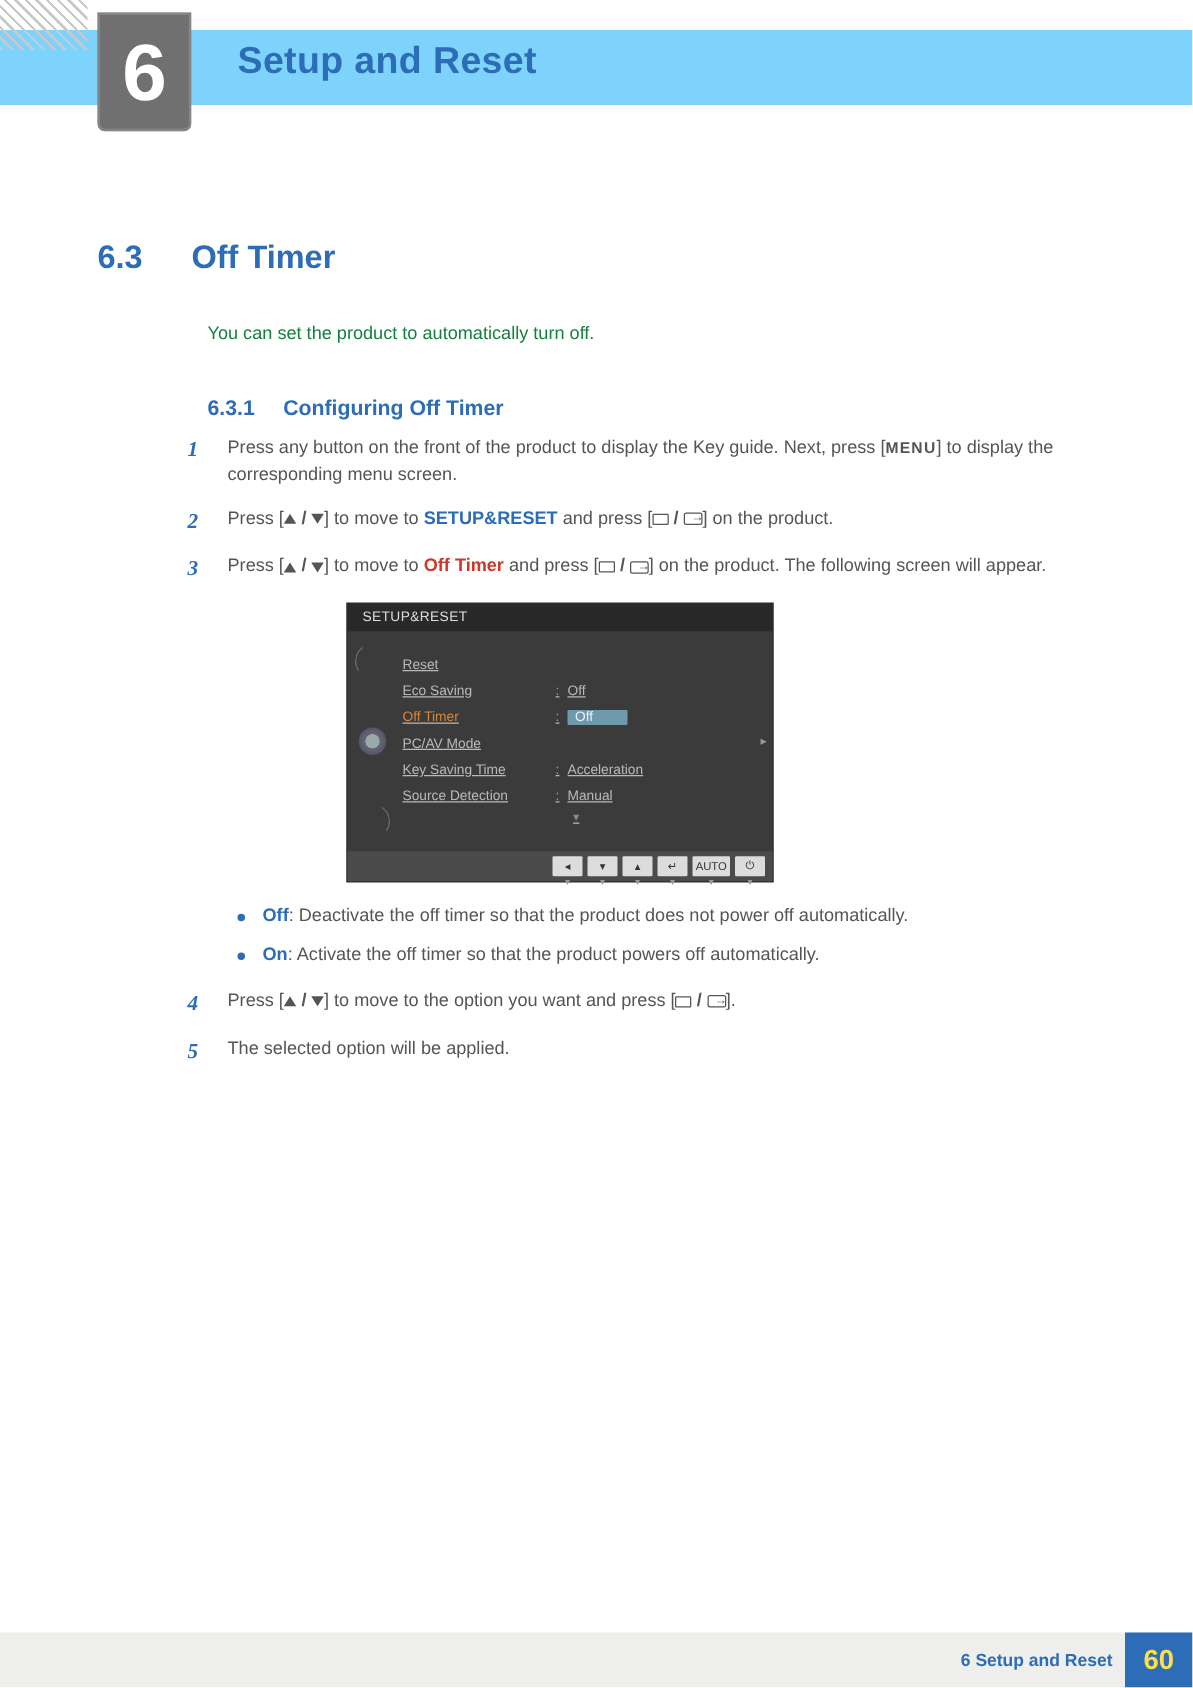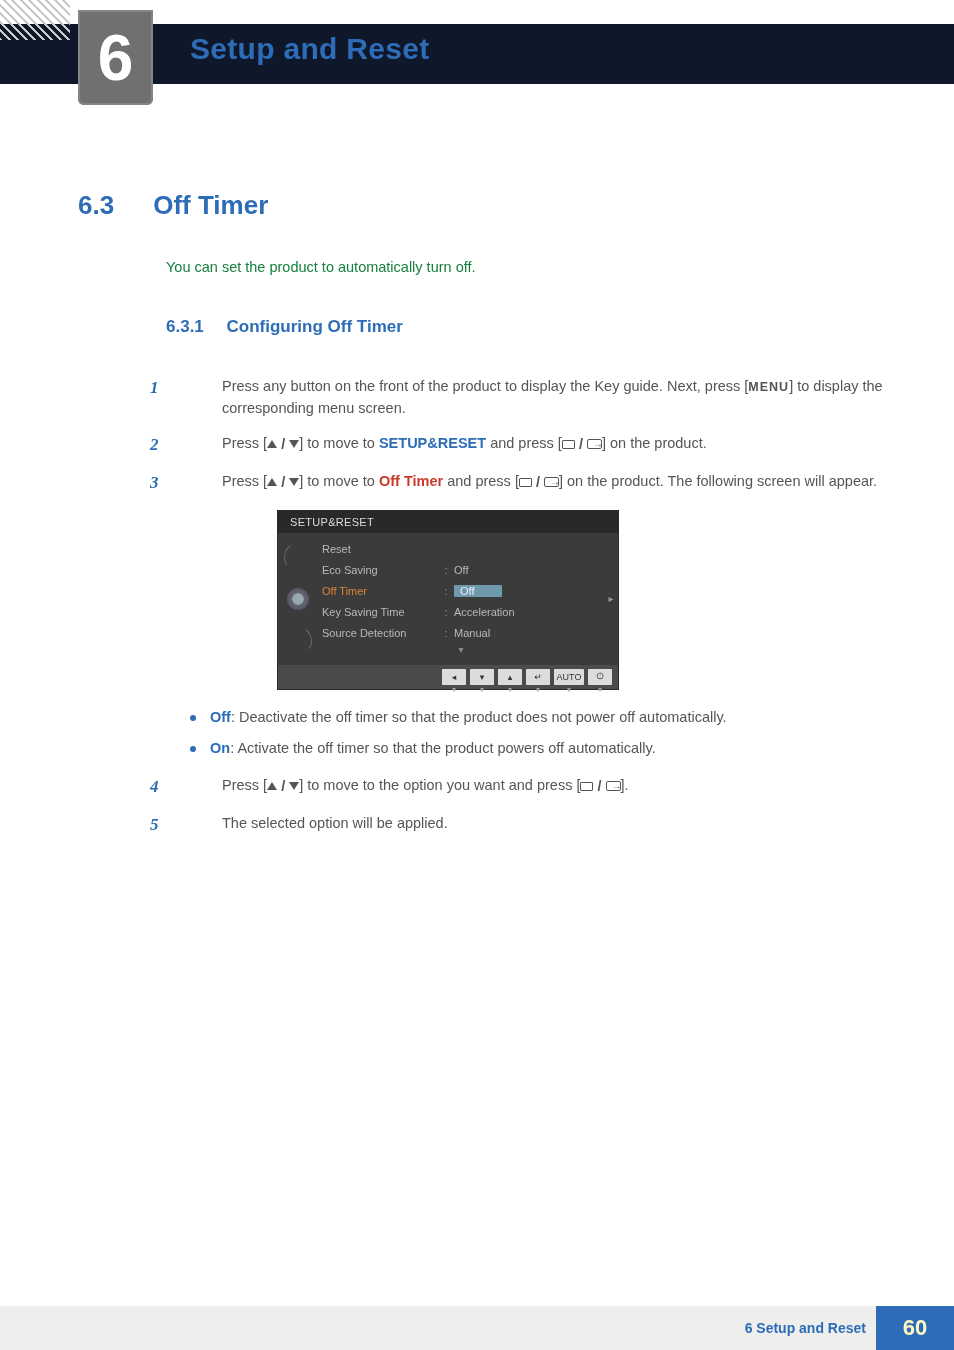--- a/index.html
+++ b/index.html
@@ -2,40 +2,40 @@
 <html><head>
 <meta charset="utf-8">
 <style>
   * { box-sizing: border-box; margin: 0; padding: 0; }
   body { width: 954px; height: 1350px; font-family: Arial, Helvetica, sans-serif; color: #555; position: relative; background: #fff; }
 
   .hatch { position: absolute; top: 0; left: 0; width: 70px; height: 40px; z-index: 5;
     background-image: repeating-linear-gradient(45deg, #c9c9c8 0 2px, transparent 2px 6px);
   }
 
-  .header-band { position: absolute; top: 24px; left: 0; right: 0; height: 60px; background: #0f172a; }
+  .header-band { position: absolute; top: 24px; left: 0; right: 0; height: 60px; background: #7dd3fc; }
   .chapter-title { position: absolute; left: 190px; top: 8px; font-size: 30px; font-weight: bold; color: #2d6cb6; letter-spacing: .3px; }
 
   .chapter-tab { position: absolute; top: 10px; left: 78px; width: 75px; height: 95px; background: #707070; border-bottom-left-radius: 6px; border-bottom-right-radius: 6px; display:flex; align-items:center; justify-content:center; box-shadow: inset 0 0 0 2px #858585; }
   .chapter-number { color: #fff; font-family: "Arial Black", Arial, sans-serif; font-size: 64px; font-weight: 900; line-height: 1; }
 
   .content { position: absolute; top: 190px; left: 78px; right: 70px; }
 
   .section-row { display:flex; gap: 39px; align-items:baseline; margin-bottom: 38px; }
   .section-num { color:#2d6cb6; font-size: 26px; font-weight: bold; }
   .section-title { color:#2d6cb6; font-size: 26px; font-weight: bold; }
 
   .intro { margin-left: 88px; font-size: 14.5px; color:#15803d; margin-bottom: 42px; }
 
-  .subsection { margin-left: 88px; color:#2d6cb6; font-size: 17px; font-weight: bold; margin-bottom: 38px; }
+  .subsection { margin-left: 88px; color:#2d6cb6; font-size: 17px; font-weight: bold; margin-bottom: 10px; }
   .subsection .num { margin-right: 18px; }
 
   .step { display:flex; margin-left: 72px; margin-bottom: 12px; font-size: 14.5px; color:#555; line-height: 1.55; }
   .step .sn { width: 32px; flex:none; font-style: italic; font-family: Georgia, 'Times New Roman', serif; font-size: 17px; color:#2d6cb6; font-weight: 600; }
-  .step .sb { flex:1;margin-left:40px; }
+  .step .sb { flex:1; }
 
   .kw-menu { font-family: "Arial Narrow", Arial, sans-serif; font-weight: bold; letter-spacing: 1px; font-size: 12.5px; }
   .kw-setup { color:#2d6cb6; font-weight: bold; }
   .kw-off { color:#c93a2a; font-weight: bold; }
   .kw-off2 { color:#2d6cb6; font-weight: bold; }
   .kw-on { color:#2d6cb6; font-weight: bold; }
 
   .nav-icons { display:inline-flex; align-items:center; gap:2px; vertical-align: middle; }
   .tri { display:inline-block; }
   .tri.up { border-left:5px solid transparent; border-right:5px solid transparent; border-bottom:8px solid #555; }
@@ -47,21 +47,21 @@
 
   .osd-wrap { margin: 14px 0 18px 200px; }
   .osd { width: 340px; background:#3b3b3b; font-size:11px; color:#b9b9b9; box-shadow: 0 0 0 1px #2a2a2a; }
   .osd-title { background:#292929; color:#ddd; padding:5px 12px; font-size:11px; letter-spacing:.3px; }
   .osd-body { display:flex; }
   .osd-left { width:40px; display:flex; flex-direction:column; align-items:center; justify-content:center; position:relative; }
   .gear { width:22px; height:22px; border-radius:50%; background: radial-gradient(circle,#9aa 35%, #667 38%, #445 100%); position:relative; }
   .arc { position:absolute; border:1px solid #6a6a6a; border-radius:50%; left:6px; }
   .arc.top { width:28px; height:28px; top:10px; border-right-color:transparent; border-bottom-color:transparent; border-top-color:transparent; transform: rotate(10deg);}
   .arc.bot { width:28px; height:28px; bottom:10px; border-left-color:transparent; border-top-color:transparent; border-bottom-color:transparent; transform: rotate(-10deg);}
-  .osd-rows { flex:1; padding:6px 0; }
+  .osd-rows { flex:1; padding:17px 0;text-decoration:underline; }
   .osd-row { display:flex; align-items:center; height:21px; padding: 0 10px 0 4px; }
   .osd-row .lbl { width:120px; }
   .osd-row .col { width:8px; text-align:center; color:#999; margin-right:4px; }
   .osd-row .val { flex:1; }
   .osd-row.sel .lbl { color:#d8863a; }
   .osd-row.sel .val { color:#dfe; }
   .hilite { background:#6e9aab; color:#eef; padding:0 6px; border-radius:1px; display:inline-block; min-width:48px; }
   .hilite2 { background:#6e9aab; color:#eef; padding:0 6px; border-radius:1px; display:inline-block; min-width:48px; margin-top:1px;}
   .osd-more { text-align:center; color:#8a8a8a; font-size:10px; padding-bottom:4px; }
   .osd-right-arrow { width:14px; display:flex; align-items:center; justify-content:center; color:#999; font-size:10px; }
@@ -70,21 +70,21 @@
   .fb .sub { position:absolute; bottom:-9px; left:0; right:0; text-align:center; color:#999; font-size:8px; }
   .fb.auto { width:30px; background:#dcdcdc; }
   .fb.pwr { background:#dcdcdc; }
 
   .bullets { margin: 6px 0 14px 112px; text-align: center; }
   .bline { display:flex; gap:14px; font-size:14.5px; color:#555; margin-bottom:10px; line-height:1.5; }
   .bdot { width:6px; height:6px; border-radius:50%; background:#2d6cb6; margin-top:8px; flex:none; }
 
   .footer { position:absolute; left:0; right:0; bottom:0; height:44px; background:#eeeeec; display:flex; align-items:center; justify-content:flex-end; padding-right:0; }
   .footer .ft { color:#2d6cb6; font-weight:bold; font-size:14px; margin-right:10px; }
-  .footer .pg { background:#2d6cb6; color:#fef9c3; font-family:"Arial Black",Arial,sans-serif; font-size:22px; font-weight:900; width:78px; height:44px; display:flex; align-items:center; justify-content:center; }
+  .footer .pg { background:#2d6cb6; color:#fde047; font-family:"Arial Black",Arial,sans-serif; font-size:22px; font-weight:900; width:54px; height:44px; display:flex; align-items:center; justify-content:center; }
 </style>
 </head>
 <body>
 
 <div class="hatch"></div>
 
 <div class="header-band">
   <div class="chapter-title">Setup and Reset</div>
 </div>
 
@@ -160,20 +160,25 @@
             </div>
           <div class="osd-row">
               <span class="lbl">Eco Saving</span>
               <span class="col">:</span>
               <span class="val">Off</span>
             </div>
           <div class="osd-row sel">
               <span class="lbl">Off Timer</span>
               <span class="col">:</span>
               <span class="val"><span class="hilite">Off</span></span>
+            </div>
+          <div class="osd-row">
+              <span class="lbl">PC/AV Mode</span>
+              <span class="col"></span>
+              <span class="val"></span>
             </div>
           <div class="osd-row">
               <span class="lbl">Key Saving Time</span>
               <span class="col">:</span>
               <span class="val">Acceleration</span>
             </div>
           <div class="osd-row">
               <span class="lbl">Source Detection</span>
               <span class="col">:</span>
               <span class="val">Manual</span>

